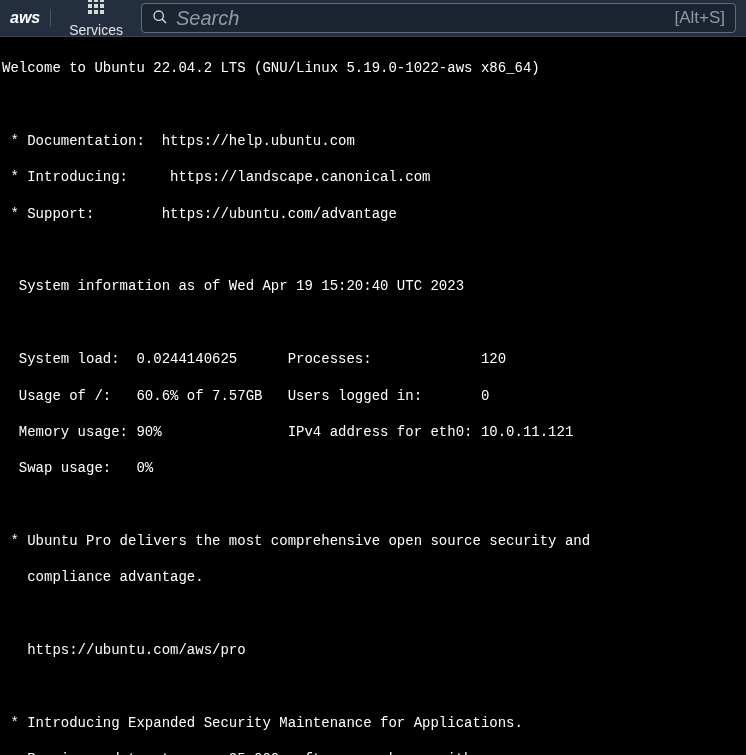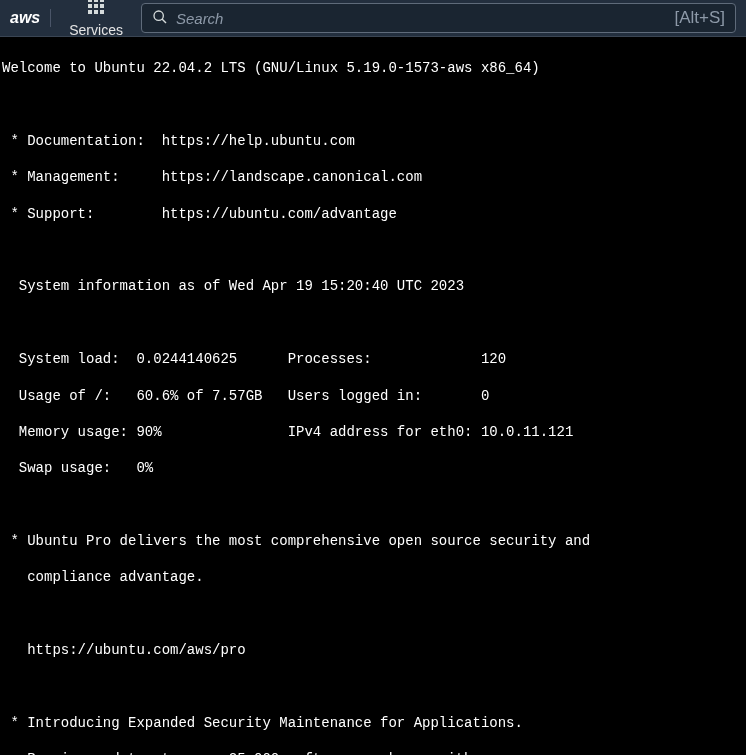--- a/index.html
+++ b/index.html
@@ -74,21 +74,21 @@
   stroke: #d5dbdb;
   fill: none;
 }
 .search-input {
   flex: 1;
   background: transparent;
   border: none;
   outline: none;
   color: #d5dbdb;
   font-style: italic;
-  font-size: 15px;
+  font-size: 20px;
 }
 .search-input::placeholder {
   color: #8d99a8;
 }
 .shortcut {
   font-style: normal;
   color: #8d99a8;
   font-size: 17px;
 }
 .terminal {
@@ -126,24 +126,24 @@
           <circle cx="10" cy="10" r="7"></circle>
           <line x1="21" y1="21" x2="15" y2="15"></line>
         </svg>
     </span>
     <input class="search-input" type="text" placeholder="Search" style="">
     <span class="shortcut">[Alt+S]</span>
   </div>
 </div>
 
 <div class="terminal">
-<div>Welcome to Ubuntu 22.04.2 LTS (GNU/Linux 5.19.0-1573-aws x86_64)</div>
+<div>Welcome to Ubuntu 22.04.2 LTS (GNU/Linux 5.19.0-1022-aws x86_64)</div>
 <div>&nbsp;</div>
 <div> * Documentation:  https://help.ubuntu.com</div>
-<div> * Management:     https://landscape.canonical.com</div>
+<div> * Introducing:     https://landscape.canonical.com</div>
 <div> * Support:        https://ubuntu.com/advantage</div>
 <div>&nbsp;</div>
 <div>  System information as of Wed Apr 19 15:20:40 UTC 2023</div>
 <div>&nbsp;</div>
 <div>  System load:  0.0244140625      Processes:             120</div>
 <div>  Usage of /:   60.6% of 7.57GB   Users logged in:       0</div>
 <div>  Memory usage: 90%               IPv4 address for eth0: 10.0.11.121</div>
 <div>  Swap usage:   0%</div>
 <div>&nbsp;</div>
 <div> * Ubuntu Pro delivers the most comprehensive open source security and</div>

